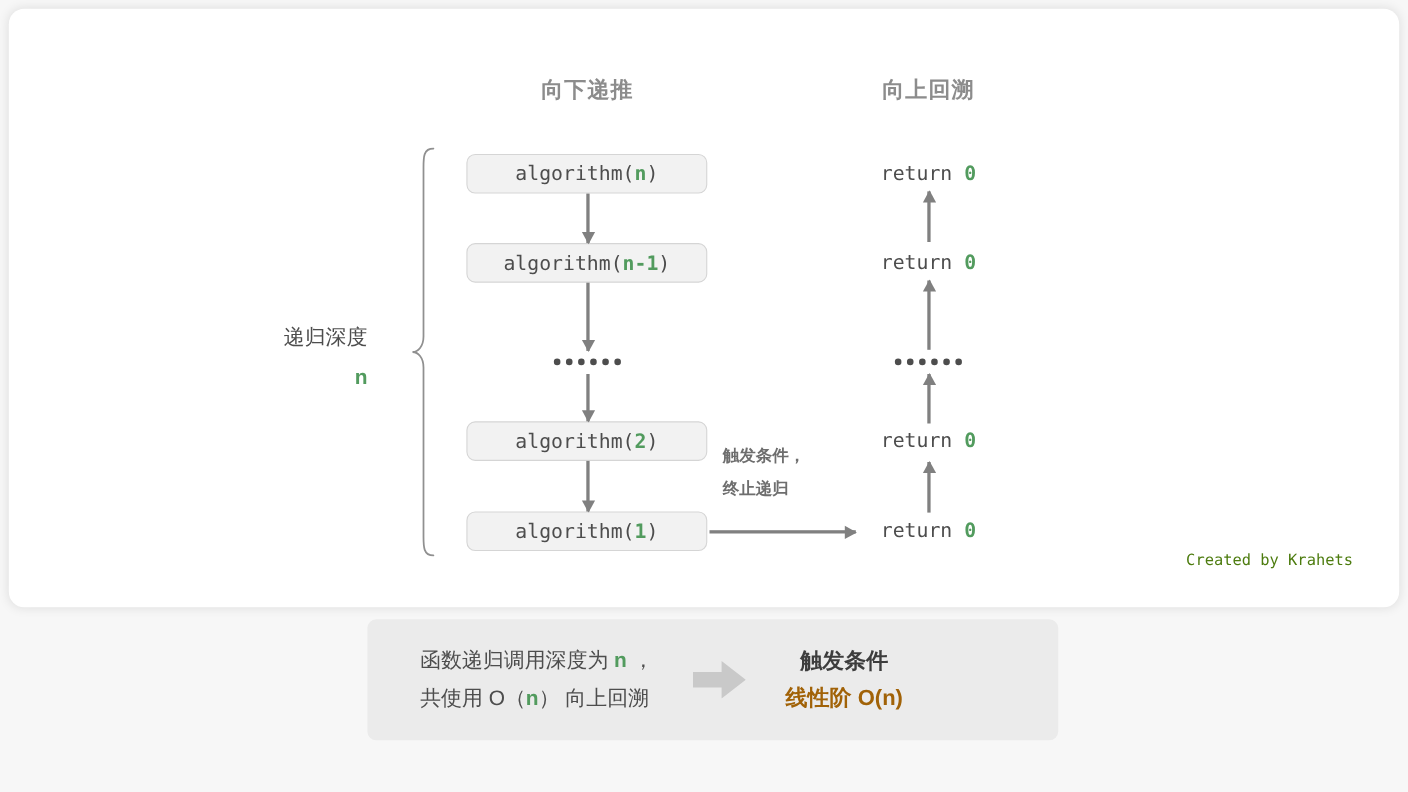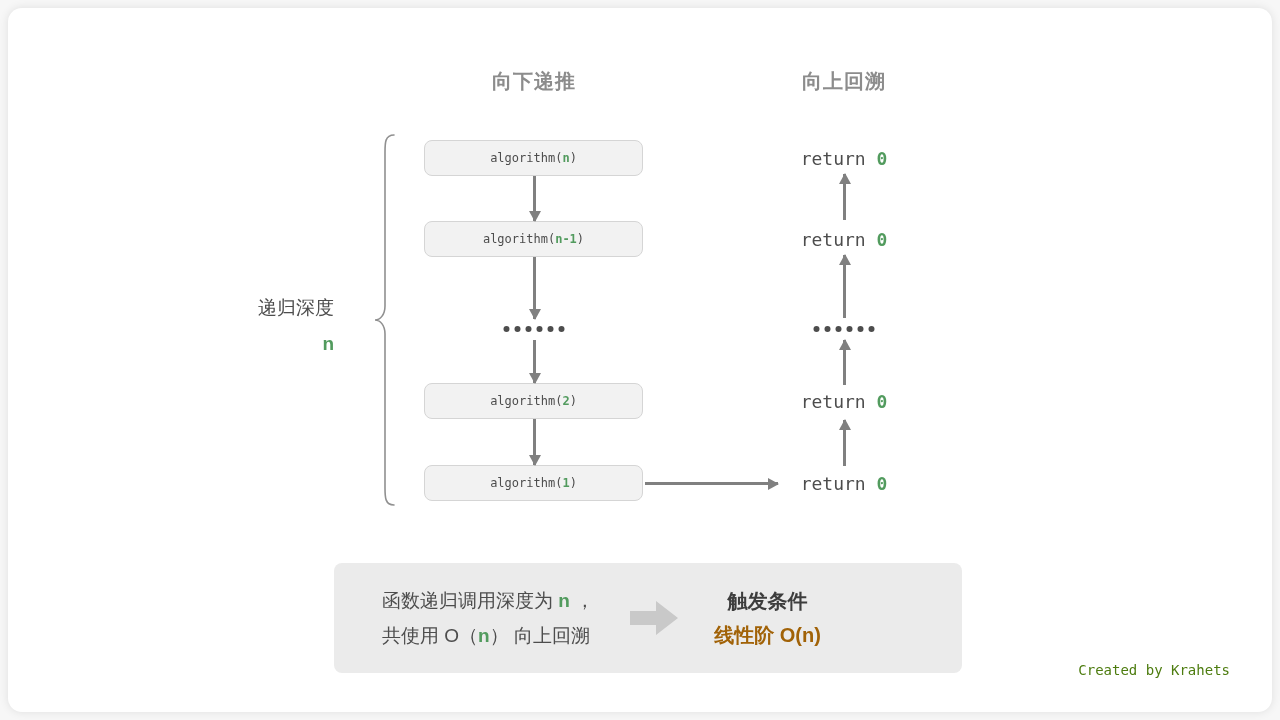--- a/index.html
+++ b/index.html
@@ -17,21 +17,21 @@
     position: relative;
     width: 1280px;
     height: 720px;
     background: #f7f7f7;
   }
   .card {
     position: absolute;
     left: 8px;
     top: 8px;
     width: 1264px;
-    height: 704px;
+    height: 544px;
     background: #ffffff;
     border-radius: 14px;
     box-shadow: 0 0 10px rgba(0,0,0,0.10);
   }
 
   
   .col-header {
     position: absolute;
     font-weight: bold;
     font-size: 20px;
@@ -49,21 +49,21 @@
     width: 219px;
     height: 36px;
     box-sizing: border-box;
     background: #f2f2f2;
     border: 1px solid #d5d5d5;
     border-radius: 8px;
     display: flex;
     align-items: center;
     justify-content: center;
     font-family: "DejaVu Sans Mono", "Liberation Mono", monospace;
-    font-size: 12px;
+    font-size: 18px;
     color: #4d4d4d;
     white-space: nowrap;
   }
   .call-box .arg {
     color: #529b5e;
     font-weight: bold;
   }
 
   
   .v-arrow {
@@ -320,20 +320,24 @@
 
     <div class="dots" style="left:836px; top:318px">
       <span></span>
         <span></span>
         <span></span>
         <span></span>
         <span></span>
         <span></span>
     </div>
 
+    <div id="terminate-note">
+      <div>触发条件，</div>
+      <div>终止递归</div>
+    </div>
     <div id="h-arrow"></div>
 
     <div id="summary">
       <div id="summary-left">
         <div>
           <span>函数递归调用深度为 </span><span class="g">n</span><span> ，</span>
         </div>
         <div>
           <span>共使用 O（</span><span class="g">n</span><span>） 向上回溯</span>
         </div>

